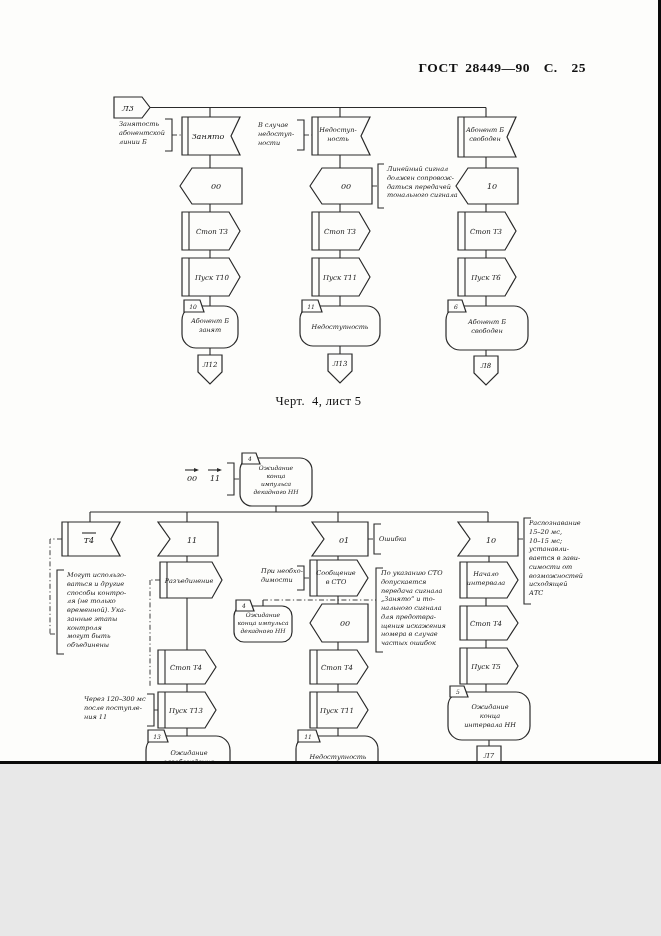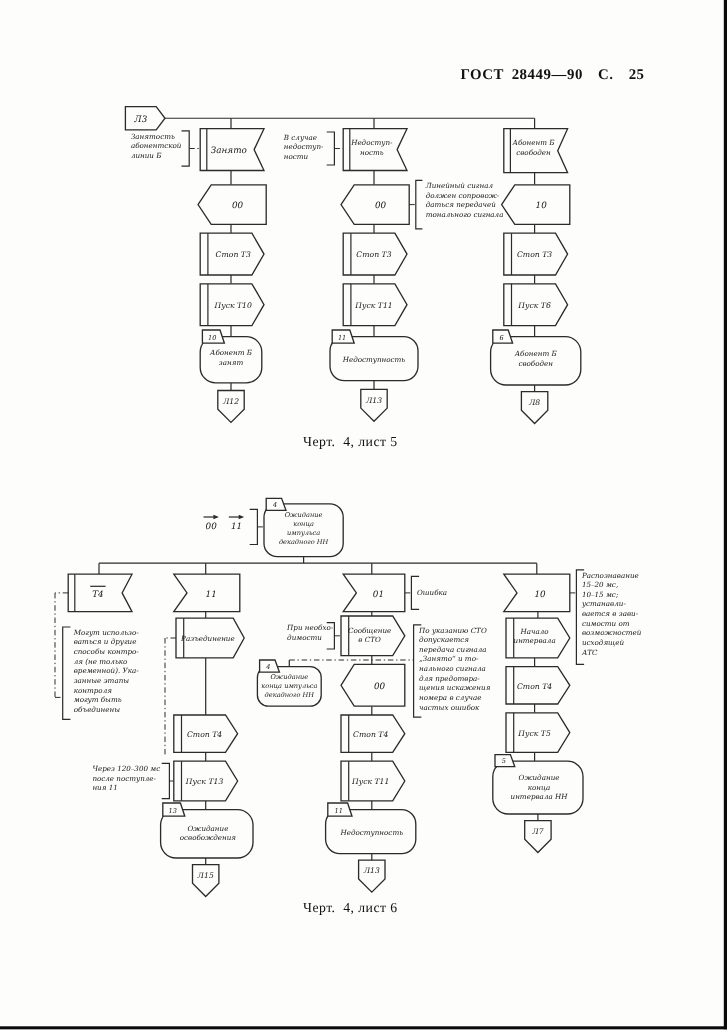--- a/index.html
+++ b/index.html
@@ -1,17 +1,17 @@
 <!DOCTYPE html>
 <html><head>
 <meta charset="utf-8">
 <style>
   html,body{margin:0;padding:0;background:#e8e8e8;}
   .page{
-    position:relative;width:661px;height:936px;background:#fdfdfb;
+    position:relative;width:661px;height:764px;background:#fdfdfb;
     font-family:"Liberation Serif",serif;color:#111;overflow:hidden;
     border-right:3px solid #0a0a0a;border-bottom:3px solid #0a0a0a;box-sizing:border-box;
   }
   .header{
     position:absolute;top:60px;right:72px;font-weight:bold;font-size:13.5px;
     letter-spacing:.5px;word-spacing:3px;white-space:pre;
   }
   .caption{position:absolute;left:0;width:661px;text-align:center;font-size:12.5px;
     letter-spacing:.4px;transform:translateX(-12px);white-space:pre;}
   .cap1{top:394px;} .cap2{top:818px;}

